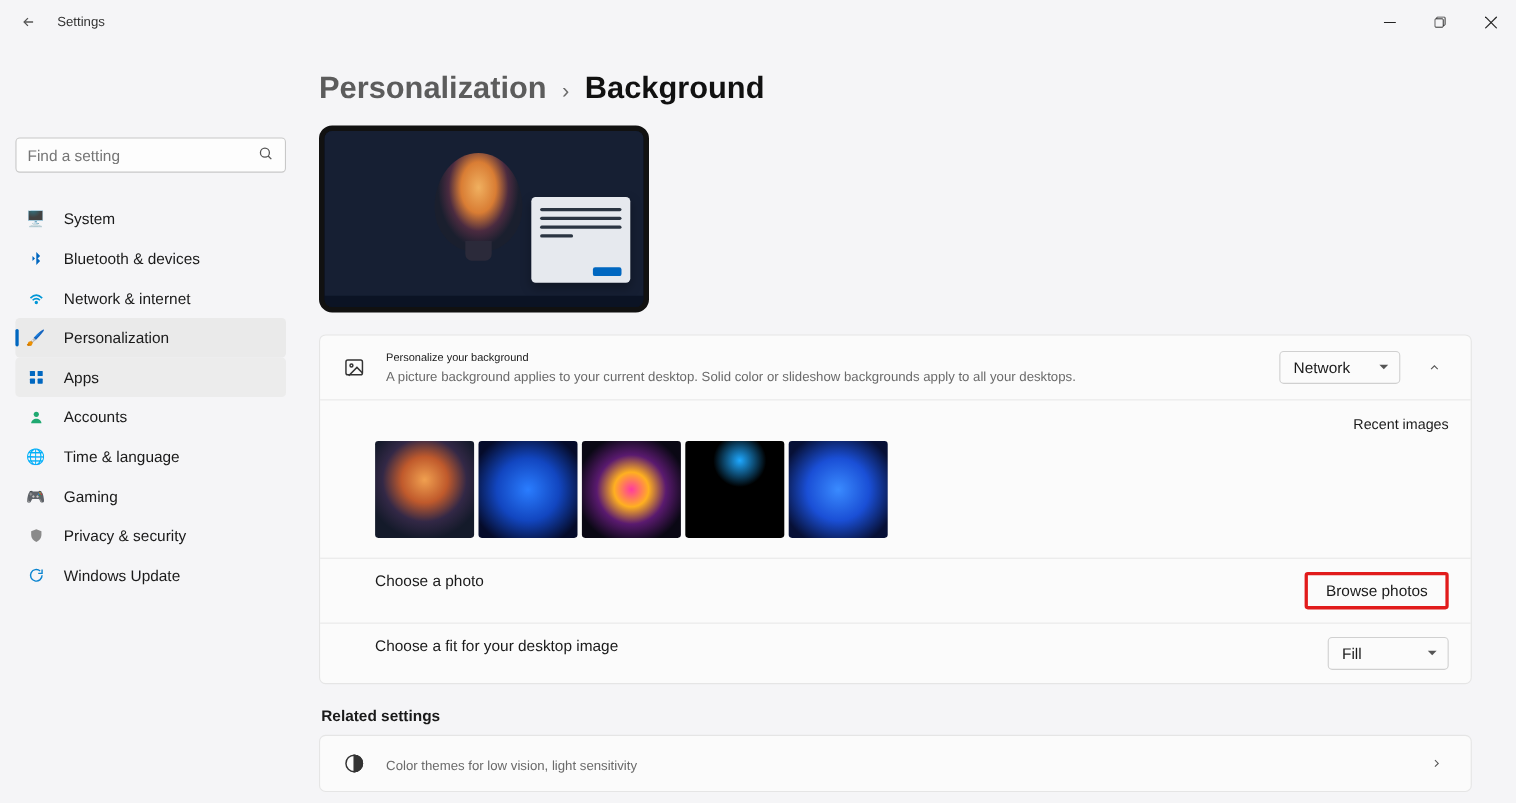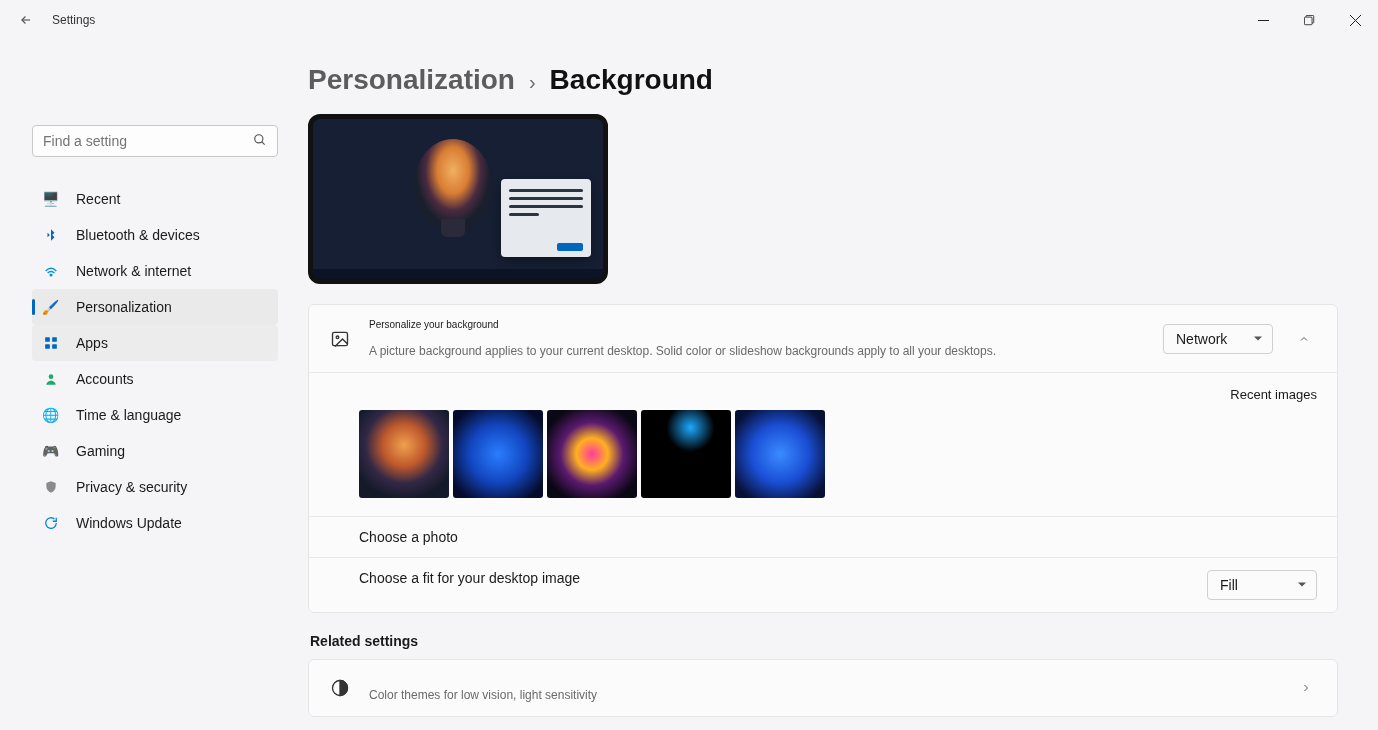--- a/index.html
+++ b/index.html
@@ -46,21 +46,20 @@
     color: #222;
   }
 
   .layout { display: flex; height: calc(100% - 40px); }
 
   
   .sidebar {
     width: 270px;
     padding: 0 10px 0 14px;
     flex-shrink: 0;
-    margin-left: 18px;
   }
   .search {
     margin: 85px 0 24px 0;
     height: 32px;
     border: 1px solid #c8c8c8;
     border-radius: 4px;
     display: flex; align-items: center;
     padding: 0 10px;
     background: #fdfdfd;
     justify-content: space-between;
@@ -177,21 +176,21 @@
   .row:last-child { border-bottom: none; }
 
   .row-icon {
     width: 22px; height: 22px;
     display: flex; align-items: center; justify-content: center;
     color: #333;
     flex-shrink: 0;
   }
   .row-body { flex: 1; min-width: 0; }
   .row-title { font-size: 10px; color: #1a1a1a; }
-  .row-sub { font-size: 12px; color: #6a6a6a; margin-top: 14px; }
+  .row-sub { font-size: 12px; color: #6a6a6a; margin-top: 4px; }
 
   .dropdown {
     border: 1px solid #d0d0d0;
     background: #fbfbfb;
     border-radius: 4px;
     padding: 6px 28px 6px 12px;
     font-size: 14px;
     min-width: 110px;
     position: relative;
   }
@@ -293,21 +292,21 @@
       <span class="icon">
         <svg width="14" height="14" viewBox="0 0 24 24" fill="none" stroke="currentColor" stroke-width="2">
             <circle cx="10" cy="10" r="7"></circle>
             <line x1="20" y1="20" x2="15" y2="15"></line>
           </svg>
       </span>
     </div>
     <nav class="nav">
       <div class="nav-item">
         <span class="nav-icon">🖥️</span>
-        <span class="nav-label">Recent</span>
+        <span class="nav-label">System</span>
       </div>
       <div class="nav-item">
         <span class="nav-icon" style="color:#0067c0;">
           <svg width="14" height="14" viewBox="0 0 24 24" fill="currentColor">
               <path d="M12 2l6 6-4 4 4 4-6 6V2zM6 8l4 4-4 4"></path>
             </svg>
         </span>
         <span class="nav-label">Bluetooth &amp; devices</span>
       </div>
       <div class="nav-item">
@@ -419,20 +418,23 @@
           <div class="thumb t1"></div>
           <div class="thumb t2"></div>
           <div class="thumb t3"></div>
           <div class="thumb t4"></div>
           <div class="thumb t5"></div>
         </div>
       </div>
 
       <div class="sub-row">
         <div class="sub-row-label">Choose a photo</div>
+        <div class="browse-btn">
+          <div class="browse-btn-inner">Browse photos</div>
+        </div>
       </div>
 
       <div class="sub-row">
         <div class="sub-row-label">Choose a fit for your desktop image</div>
         <div class="dropdown">Fill</div>
       </div>
     </div>
 
     <div class="section-header">Related settings</div>
 

